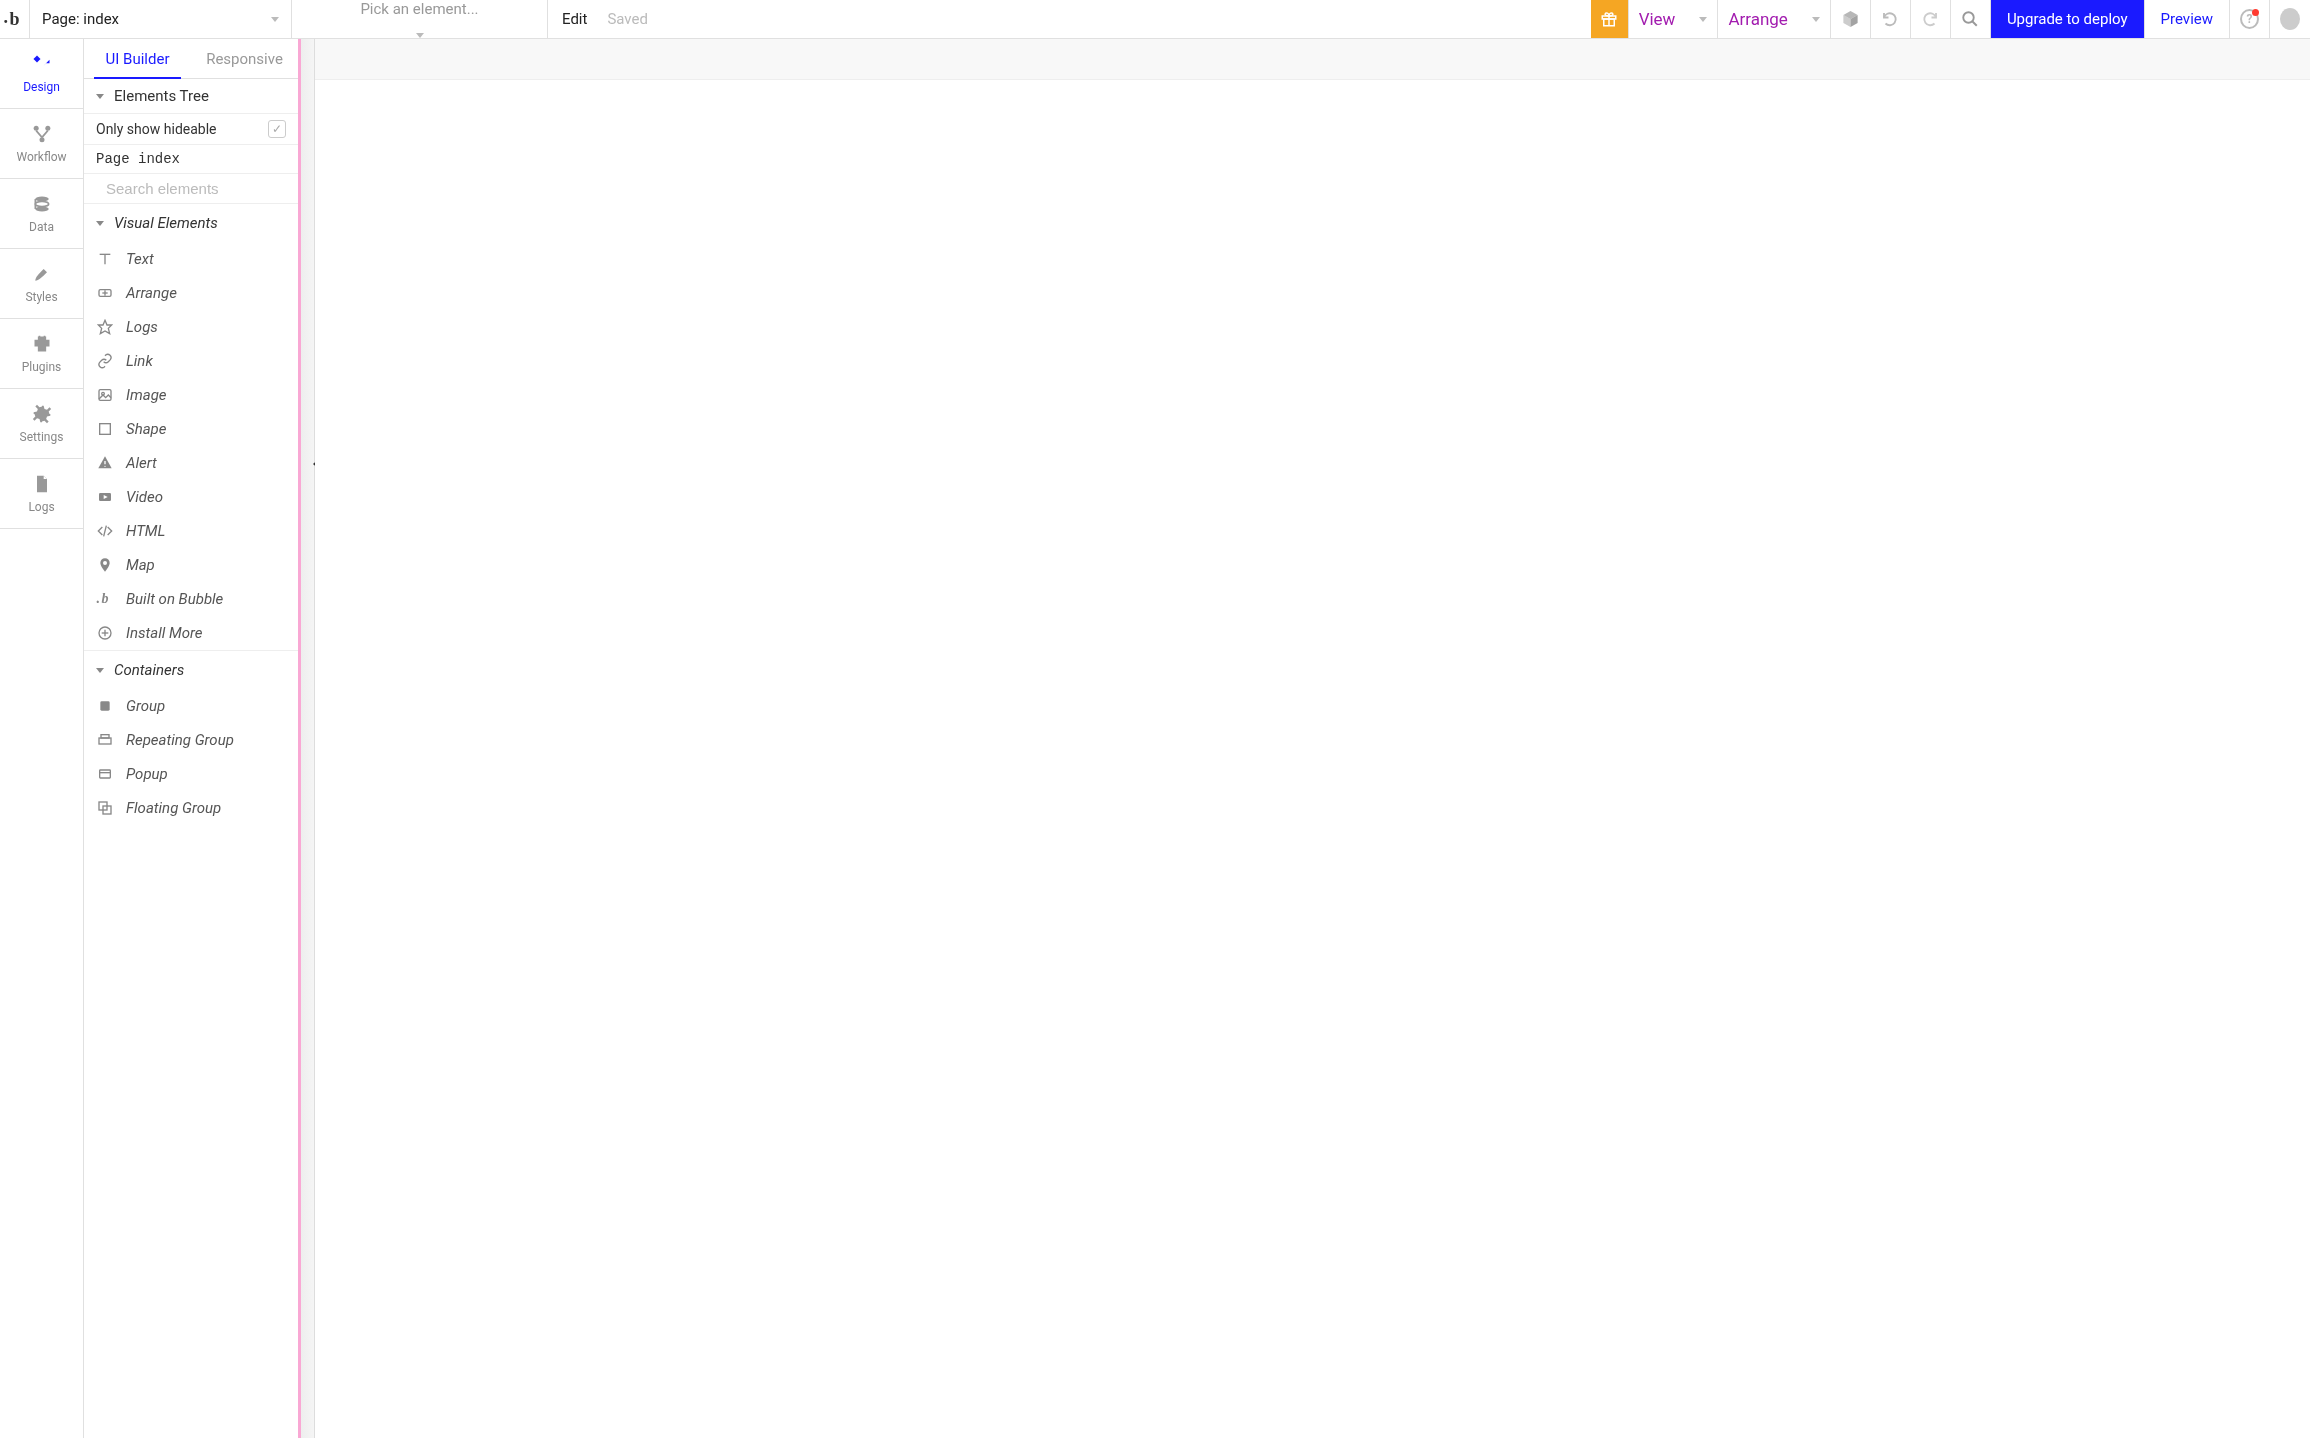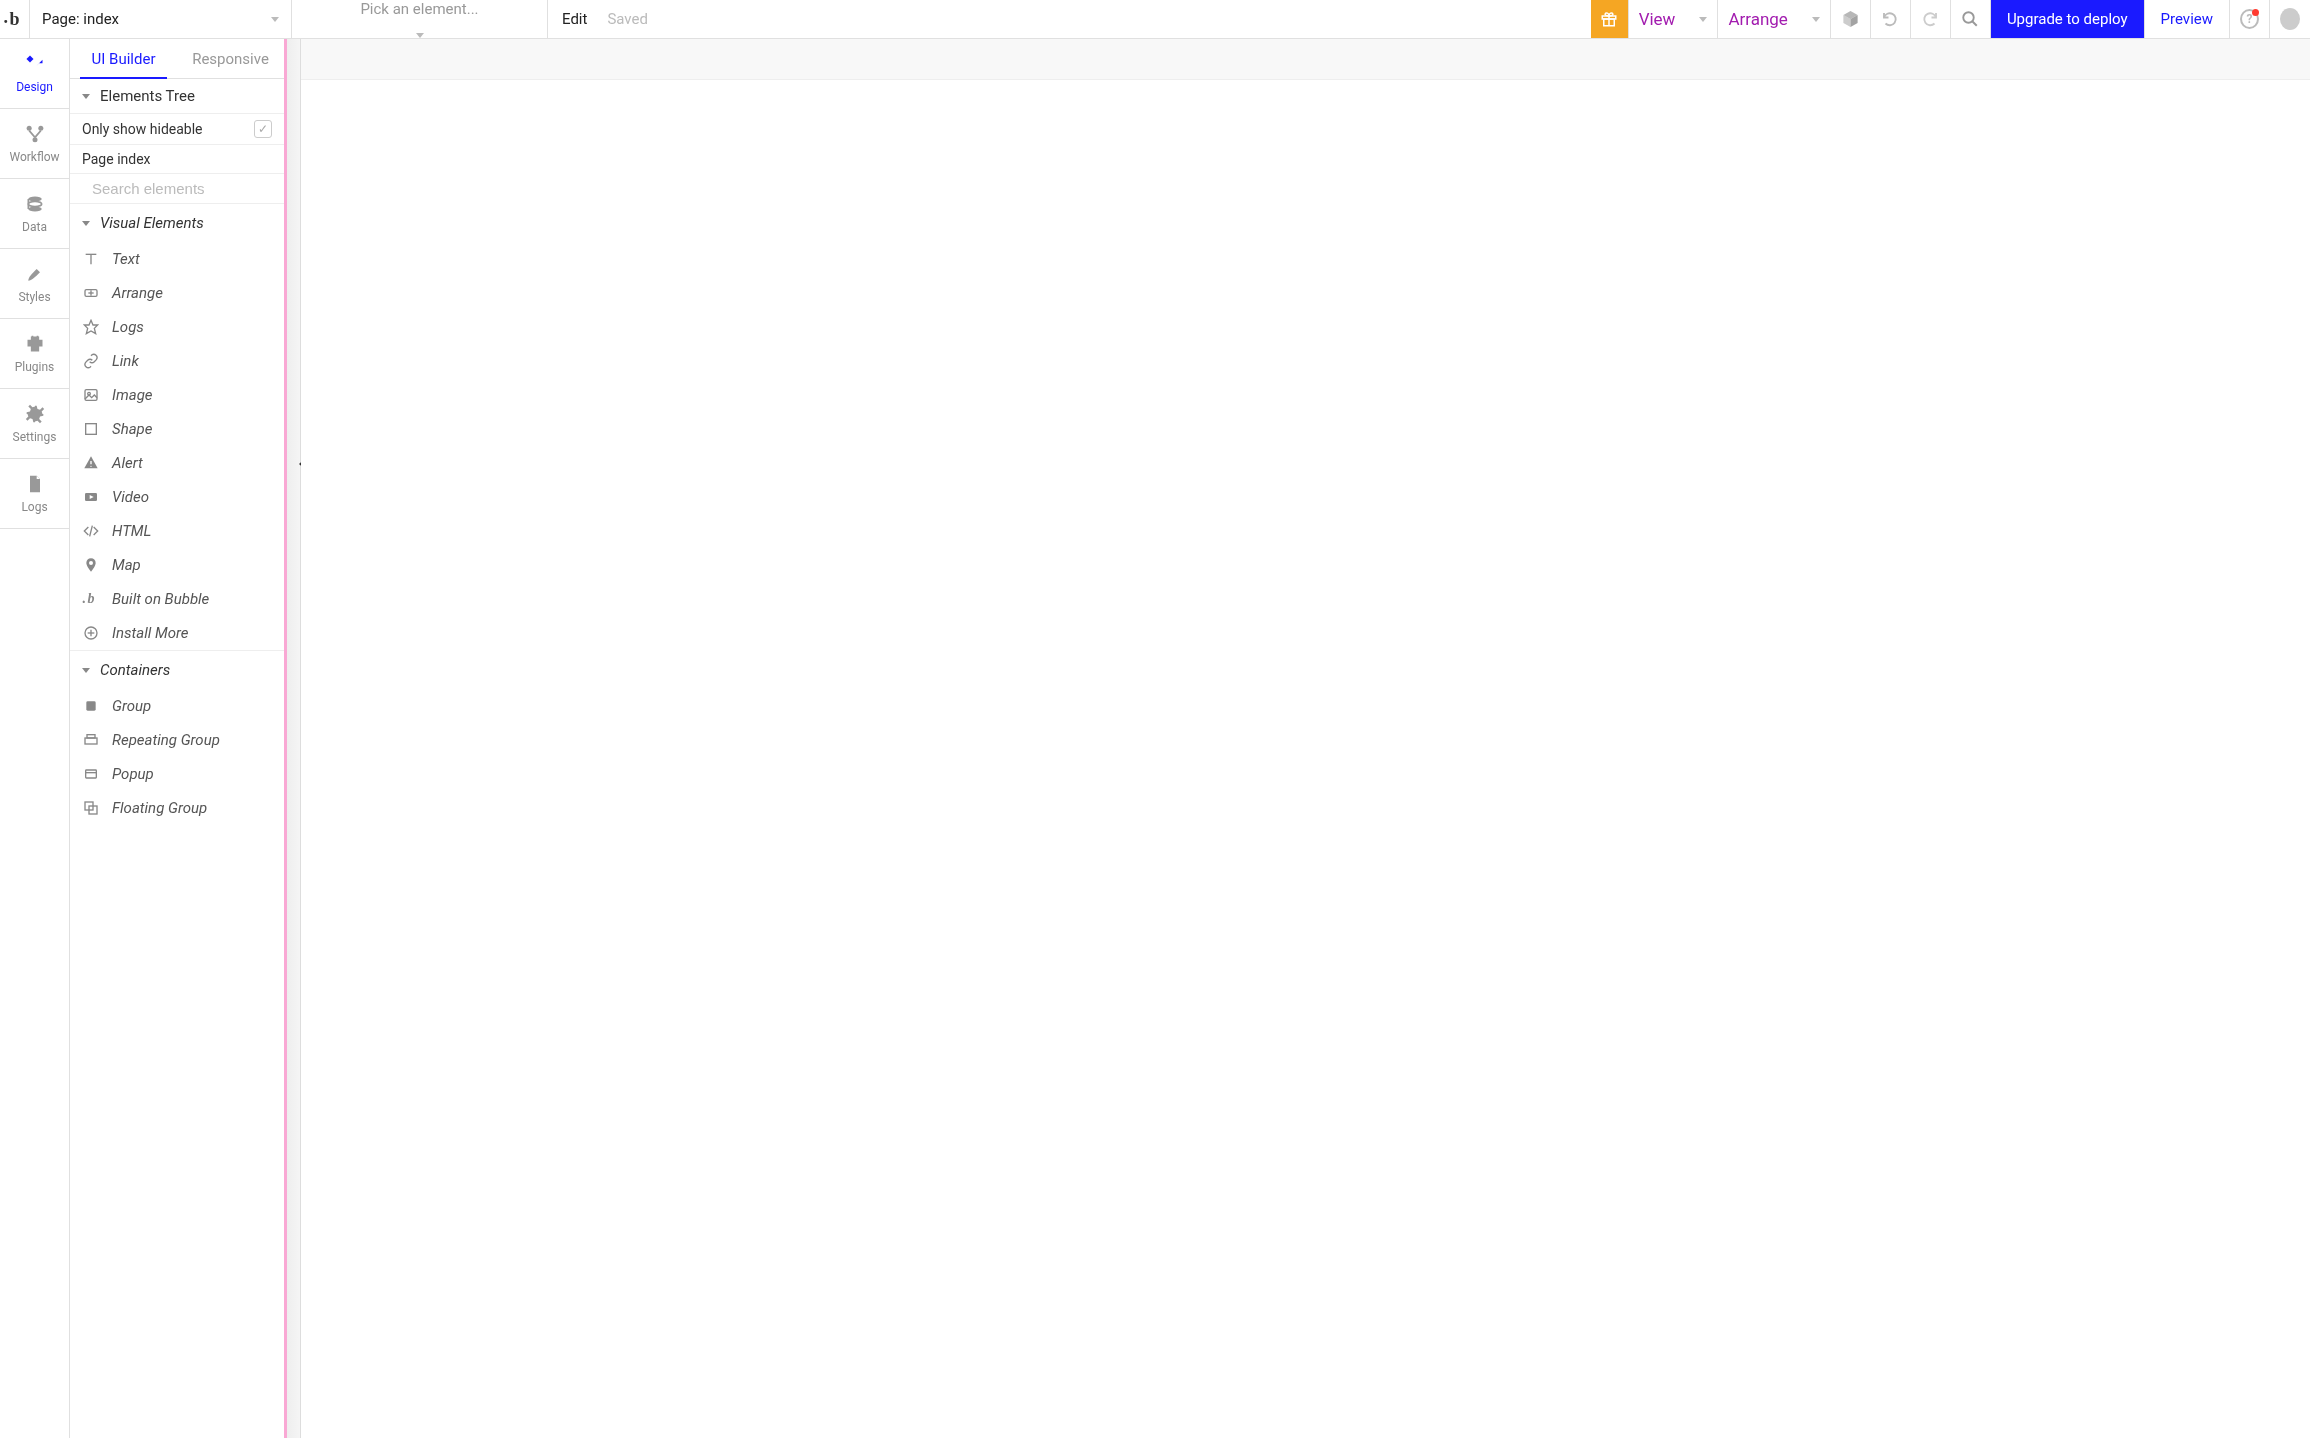--- a/index.html
+++ b/index.html
@@ -47,21 +47,21 @@
   .help-cell, .avatar-cell { width: 40px; justify-content: center; }
   .help-circle { width: 20px; height: 20px; border: 2px solid #bbb; border-radius: 50%; position: relative; display:flex; align-items:center; justify-content:center; color:#bbb; font-size:12px; font-weight:700;}
   .help-dot { position: absolute; top: -2px; right: -2px; width: 7px; height: 7px; background: #ff3b30; border-radius: 50%; }
   .avatar-circle { width: 22px; height: 22px; background: #ccc; border-radius: 50%; }
 
   
   .main { display: flex; flex: 1; min-height: 0; }
   
   
   .leftrail {
-    width: 70px;
+    width: 84px;
     border-right: 1px solid #e0e0e0;
     display: flex;
     flex-direction: column;
     background: #fff;
   }
   .rail-item {
     display: flex;
     flex-direction: column;
     align-items: center;
     justify-content: center;
@@ -86,21 +86,21 @@
   }
   .tabs { display: flex; border-bottom: 1px solid #e0e0e0; height: 40px; }
   .tab { flex: 1; display: flex; align-items: center; justify-content: center; font-size: 15px; color: #999; cursor: pointer; position: relative; }
   .tab.active { color: #1a1aff; }
   .tab.active::after { content: ""; position: absolute; bottom: -1px; left: 10px; right: 10px; height: 2px; background: #1a1aff; }
   
   .tree-header { display: flex; align-items: center; gap: 10px; padding: 8px 12px; font-size: 15px; color: #333; border-bottom: 1px solid #eee; }
   .tree-caret { width: 0; height: 0; border-left: 4px solid transparent; border-right: 4px solid transparent; border-top: 5px solid #888; }
   .hideable-row { display: flex; align-items: center; justify-content: space-between; padding: 6px 12px; font-size: 14px; color: #333; border-bottom: 1px solid #eee; }
   .checkbox { width: 18px; height: 18px; border: 1px solid #ccc; border-radius: 3px; display: flex; align-items: center; justify-content: center; color: #aaa; font-size: 12px; }
-  .page-row { padding: 6px 12px; font-size: 14px; color: #333; border-bottom: 1px solid #eee; }
+  .page-row { padding: 6px 12px; font-size: 14px; color: #333; border-bottom: 1px solid #eee; font-family: Liberation Mono, monospace; }
   .search-row { display: flex; align-items: center; gap: 10px; padding: 6px 12px; border-bottom: 1px solid #eee; color: #bbb; }
   .search-row input { border: none; outline: none; font-size: 15px; flex: 1; color: #333; background: transparent; }
   .search-row input::placeholder { color: #bbb; }
   
   .section-header { display: flex; align-items: center; gap: 10px; padding: 10px 12px; font-size: 15px; color: #333; }
   .elem-row { display: flex; align-items: center; gap: 12px; padding: 8px 12px; font-size: 15px; color: #555; cursor: pointer; }
   .elem-icon { width: 18px; display: flex; justify-content: center; color: #888; }
   .section-rule { border-top: 1px solid #eee; }
 
   .panel-scroll { overflow-y: auto; flex: 1; font-style: italic; }

